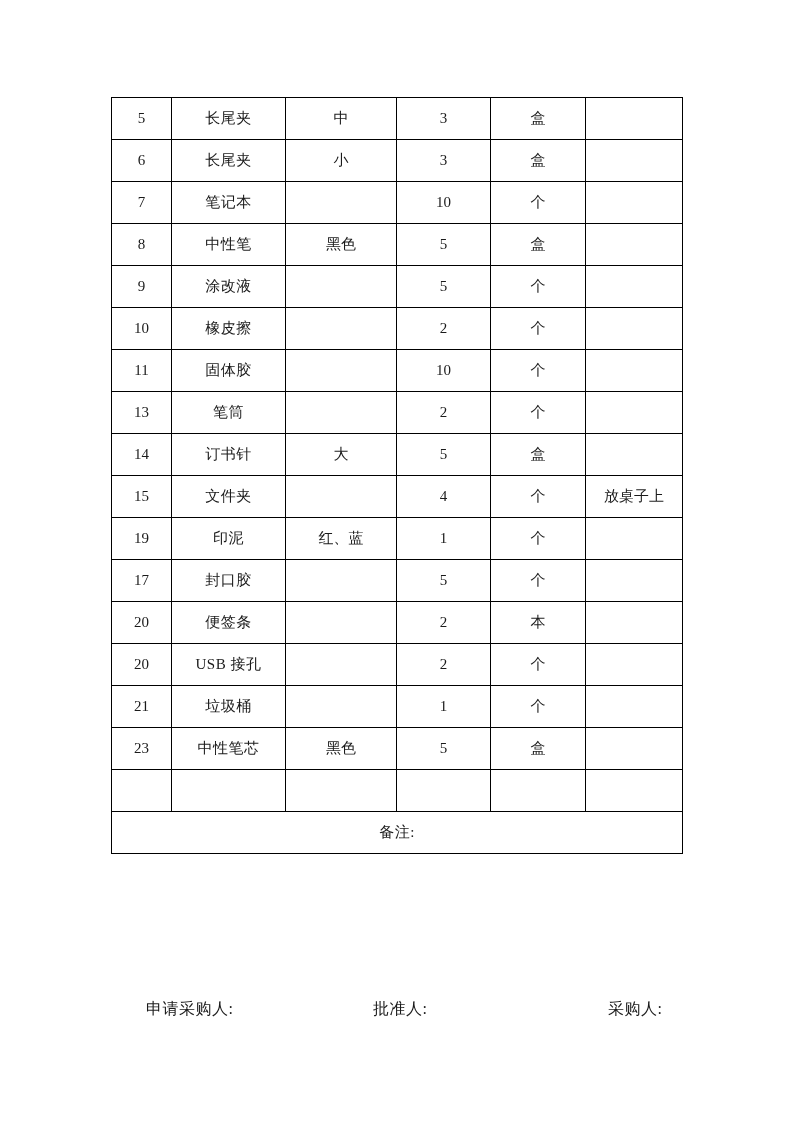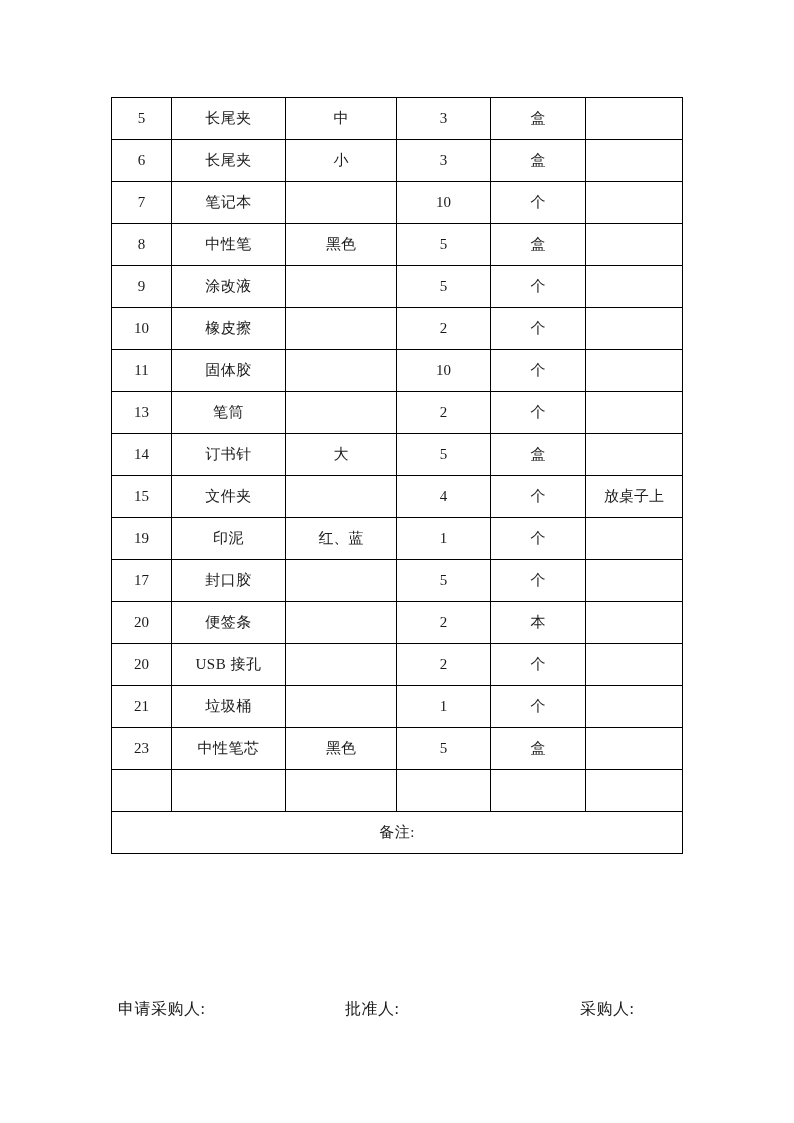--- a/index.html
+++ b/index.html
@@ -76,20 +76,21 @@
     width: 575px;
     height: 24px;
     font-size: 16px;
     letter-spacing: 0.5px;
     color: #1a1a1a;
   }
   #signature-row .sig {
     position: absolute;
     top: 0;
     white-space: nowrap;
+    margin-left: 28px;
   }
   #sig-applicant { left: 7px; }
   #sig-approver  { left: 234px; }
   #sig-purchaser { left: 469px; }
 </style>
 </head>
 <body>
 
 <div id="page">
 

